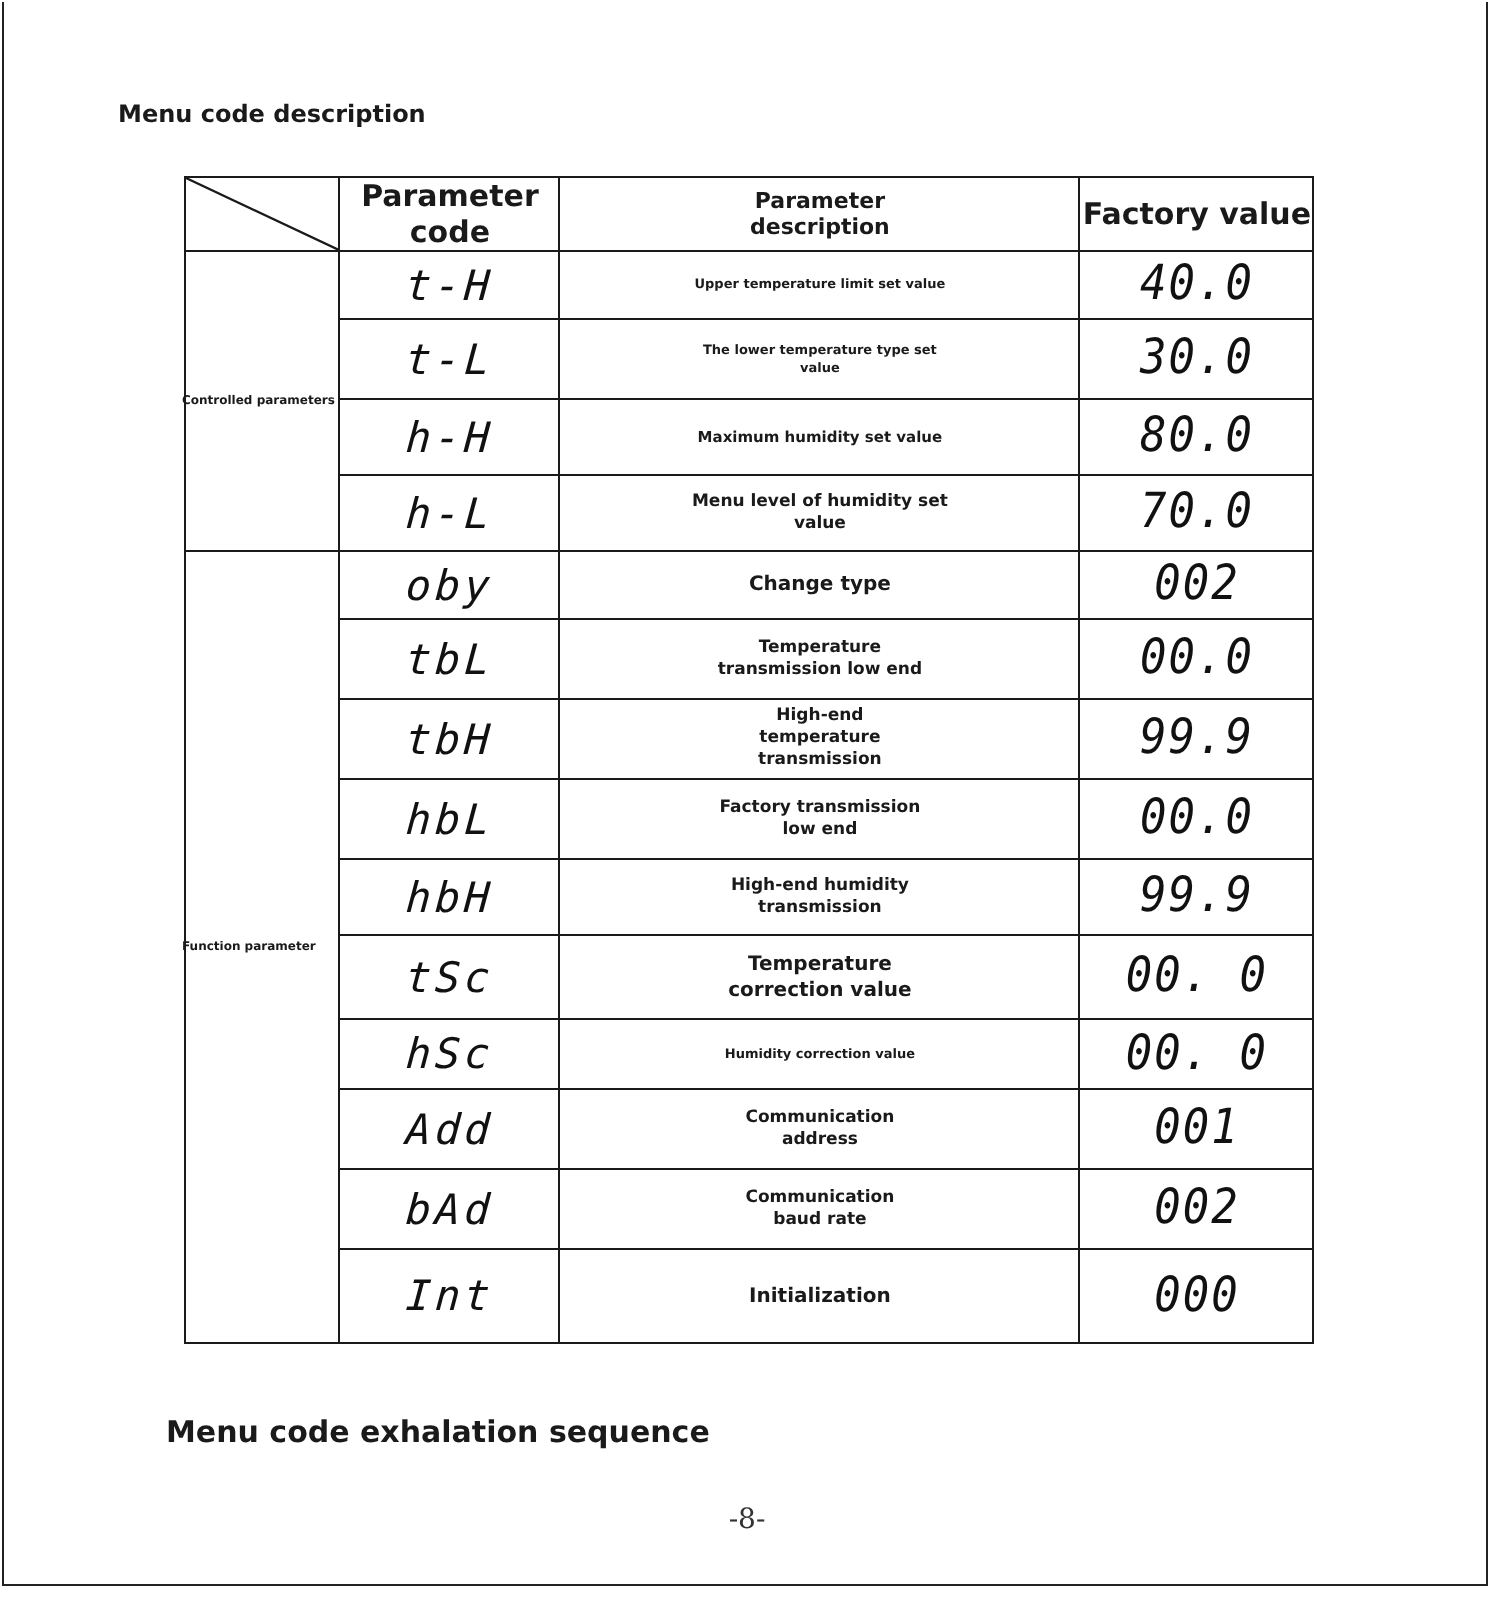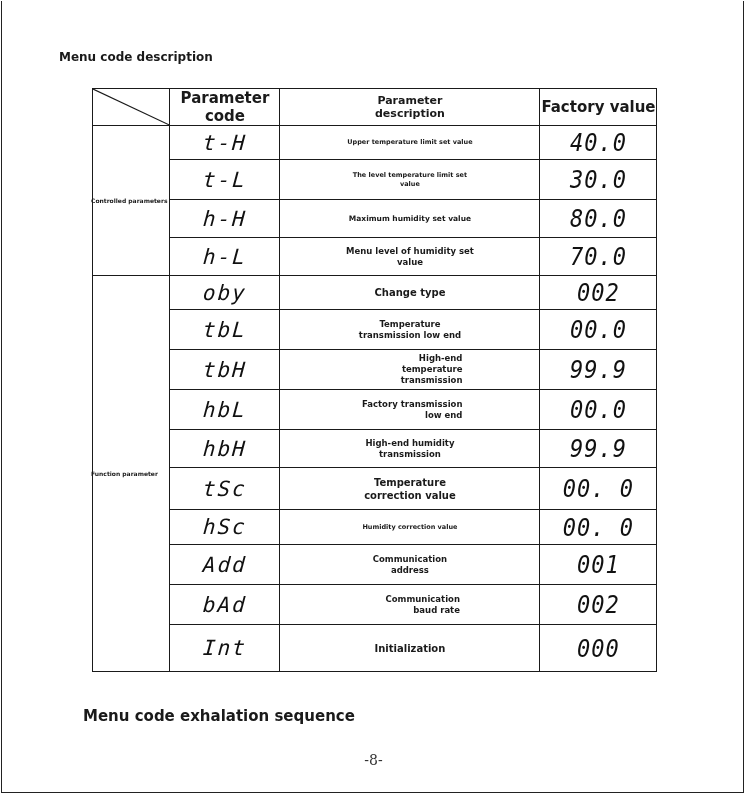--- a/index.html
+++ b/index.html
@@ -25,21 +25,21 @@
   .cat span { position: relative; left: -2px; }
 
   .seg { font-family: "DejaVu Sans Mono", monospace; font-size: 21px; font-style: italic; letter-spacing: 2px; color: #111; transform: skewX(-4deg); display: inline-block; }
   .val { font-family: "DejaVu Sans Mono", monospace; font-size: 22px; font-style: italic; letter-spacing: 1px; color: #111; display: inline-block; transform: scaleY(1.1); }
 
   .desc { font-weight: bold; line-height: 12px; }
   .d-xs { font-size: 6.5px; line-height: 9px; }
   .d-s { font-size: 7.5px; }
   .d-m { font-size: 8.5px; line-height: 11px; }
   .d-l { font-size: 10px; line-height: 13px; }
-  .d-left { text-align: right; display: inline-block; }
+  .d-left { text-align: center; display: inline-block; }
 </style>
 </head>
 <body>
 
 <div class="page-frame"></div>
 
 <div class="section-title">Menu code description</div>
 
 <table class="tbl">
   <colgroup>
@@ -61,21 +61,21 @@
   </tr>
 
   <tr style="height:34px;">
     <td rowspan="4" class="cat"><span>Controlled parameters</span></td>
     <td><span class="seg">t-H</span></td>
     <td class="desc d-xs">Upper temperature limit set value</td>
     <td><span class="val">40.0</span></td>
   </tr>
   <tr style="height:40px;">
     <td><span class="seg">t-L</span></td>
-    <td class="desc d-xs"><span style="display:inline-block;width:120px;">The level temperature limit set value</span></td>
+    <td class="desc d-xs"><span style="display:inline-block;width:120px;">The lower temperature type set value</span></td>
     <td><span class="val">30.0</span></td>
   </tr>
   <tr style="height:38px;">
     <td><span class="seg">h-H</span></td>
     <td class="desc d-s">Maximum humidity set value</td>
     <td><span class="val">80.0</span></td>
   </tr>
   <tr style="height:38px;">
     <td><span class="seg">h-L</span></td>
     <td class="desc d-m"><span style="display:inline-block;width:130px;">Menu level of humidity set value</span></td>
@@ -118,21 +118,21 @@
     <td class="desc d-xs">Humidity correction value</td>
     <td><span class="val">00. 0</span></td>
   </tr>
   <tr style="height:40px;">
     <td><span class="seg">Add</span></td>
     <td class="desc d-m"><span style="display:inline-block;width:100px;">Communication address</span></td>
     <td><span class="val">001</span></td>
   </tr>
   <tr style="height:40px;">
     <td><span class="seg">bAd</span></td>
-    <td class="desc d-m"><span style="display:inline-block;width:100px;text-align:right;">Communication baud rate</span></td>
+    <td class="desc d-m"><span style="display:inline-block;width:100px;">Communication baud rate</span></td>
     <td><span class="val">002</span></td>
   </tr>
   <tr style="height:47px;">
     <td><span class="seg">Int</span></td>
     <td class="desc d-l">Initialization</td>
     <td><span class="val">000</span></td>
   </tr>
 </tbody>
   </table>
 

